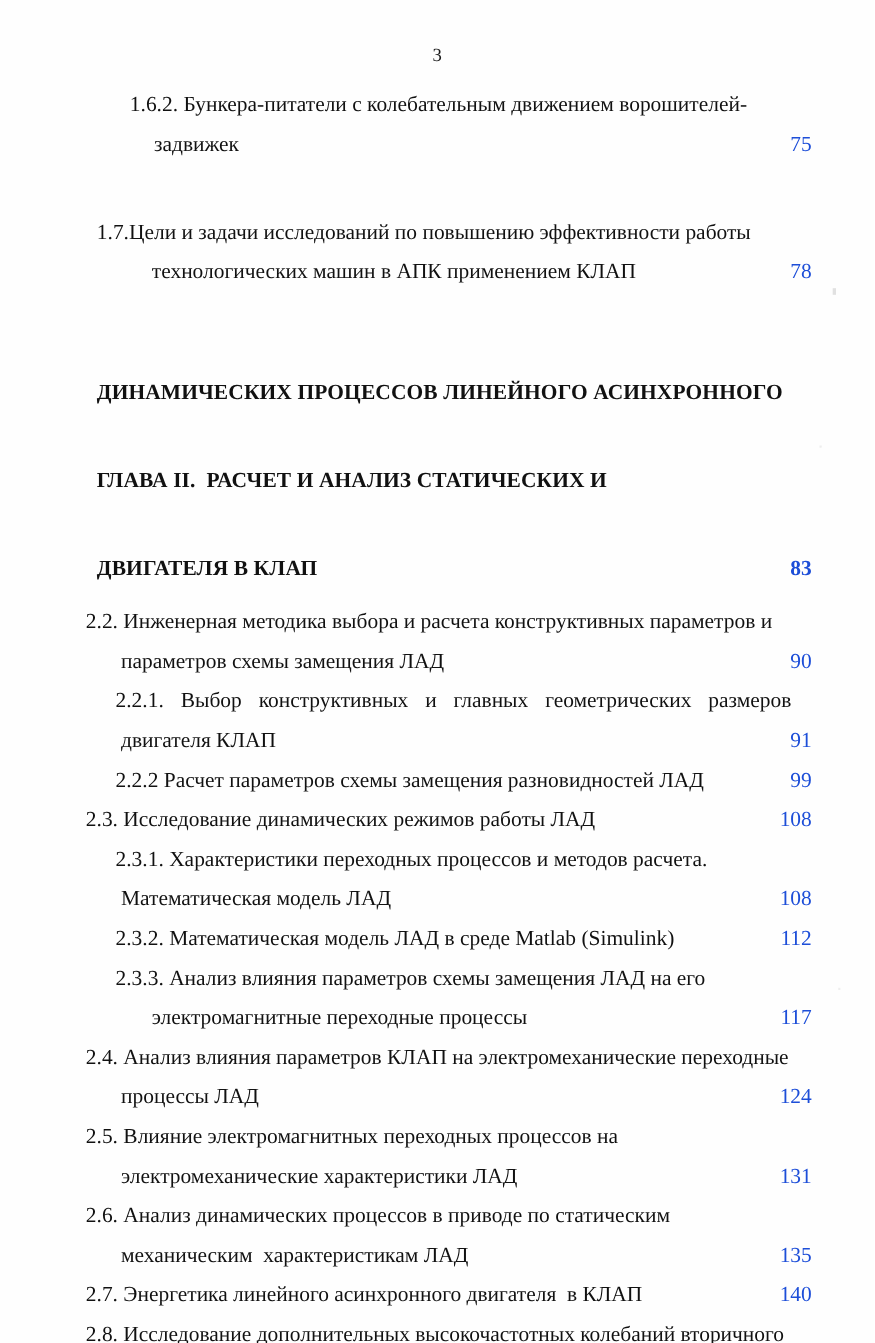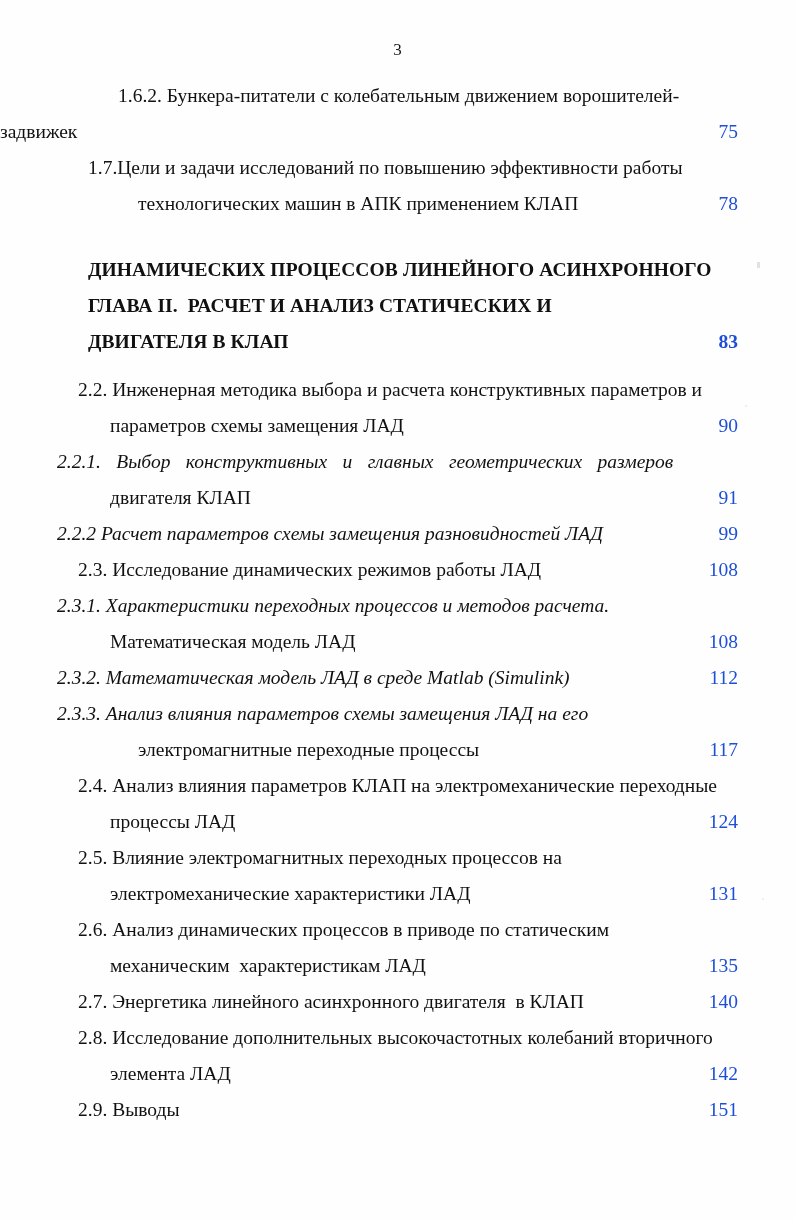--- a/index.html
+++ b/index.html
@@ -62,26 +62,26 @@
     right: 57px;
     top: 0;
     font-size: 19.5px;
     line-height: 36px;
     color: #1d4ed8;
     text-align: right;
   }
 
   
   .i0  .txt { padding-left: 78px; }
-  .i1  .txt { padding-left: 88px; }
-  .i2  .txt { padding-left: 57px; font-style: italic; }
+  .i1  .txt { padding-left: 88px; margin-top: 44px; }
+  .i2  .txt { padding-left: 105px; }
   .i3  .txt { padding-left: 110px; }
   .i4  .txt { padding-left: 118px; }
   .i5  .txt { padding-left: 138px; }
-  .i6  .txt { }
+  .i6  .txt { padding-left: 140px; }
 
   
   .chapter .txt {
     font-weight: bold;
     font-size: 19.5px;
     letter-spacing: 0.1px;
   }
   .chapter .pg {
     font-weight: bold;
   }

